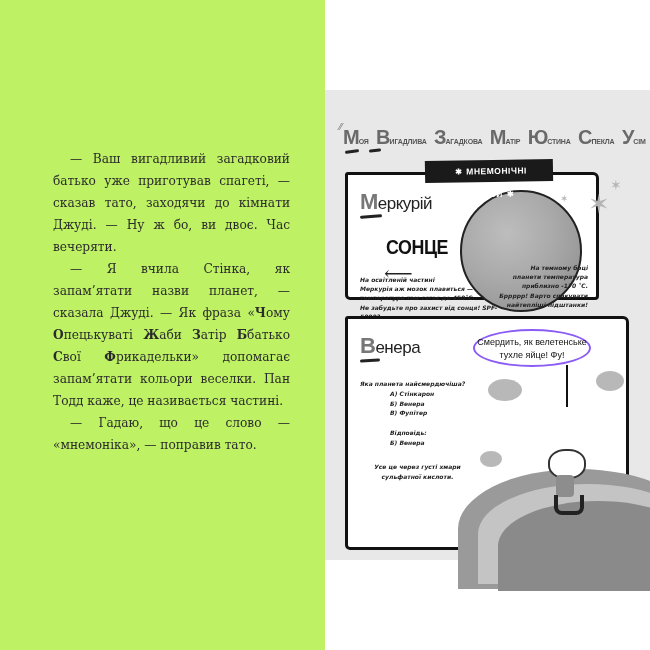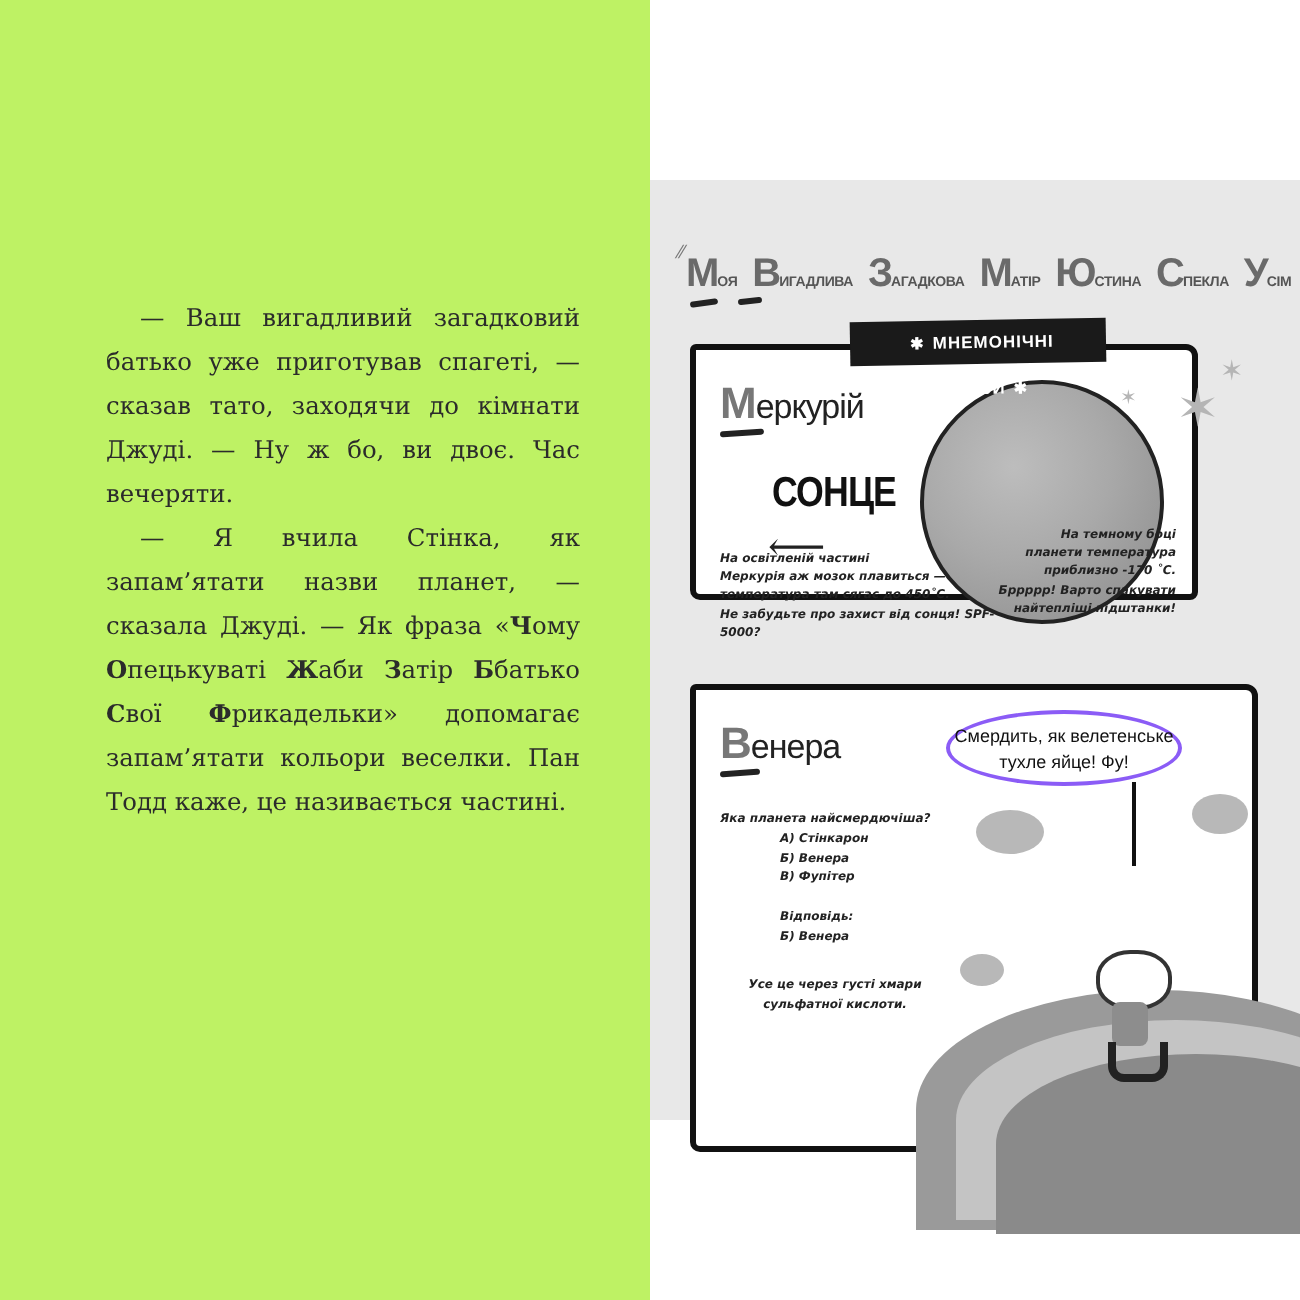--- a/index.html
+++ b/index.html
@@ -11,21 +11,21 @@
   .right-page{position:absolute;left:325px;top:90px;width:325px;height:470px;background:#e8e8e8;}
   .title-line{position:absolute;left:18px;top:36px;width:300px;height:24px;font-family:"Liberation Sans Narrow","Liberation Sans",sans-serif;color:#555;white-space:nowrap;}
   .title-line span.w{display:inline-block;margin-right:3px;}
   .title-line .cap{font-size:20px;font-weight:bold;color:#6a6a6a;letter-spacing:-1px;}
   .title-line .rest{font-size:7px;font-weight:bold;letter-spacing:-0.2px;text-transform:uppercase;}
   .sparkle{position:absolute;left:14px;top:32px;font-size:9px;color:#777;}
   .banner{position:absolute;left:100px;top:70px;width:128px;height:22px;background:#1a1a1a;color:#fff;font-family:"Liberation Sans",sans-serif;font-weight:bold;font-size:8.5px;line-height:22px;text-align:center;letter-spacing:0.5px;transform:rotate(-1deg);z-index:3;}
   .banner .dot{font-size:8px;color:#fff;margin:0 4px;}
   .panel{position:absolute;background:#fff;border:3px solid #111;border-radius:3px 6px 4px 5px;box-sizing:border-box;}
   .panel1{left:20px;top:82px;width:254px;height:128px;}
-  .panel2{left:20px;top:226px;width:284px;height:234px;margin-top:26px;}
+  .panel2{left:20px;top:226px;width:284px;height:234px;}
   .panel-title{position:absolute;font-family:"Liberation Sans Narrow","Liberation Sans",sans-serif;font-size:17px;color:#222;letter-spacing:-0.5px;}
   .panel-title .first{font-size:22px;color:#777;font-weight:bold;}
   .underline{position:absolute;height:3px;background:#222;border-radius:2px;}
   .sun-label{position:absolute;left:38px;top:60px;font-family:"Liberation Sans",sans-serif;font-weight:bold;font-size:21px;color:#111;letter-spacing:-0.5px;transform:scaleX(0.85);transform-origin:left;}
   .arrow{position:absolute;left:36px;top:88px;font-size:20px;color:#222;line-height:1;}
   .planet{position:absolute;left:112px;top:15px;width:118px;height:118px;border-radius:50%;background:radial-gradient(circle at 38% 35%,#bdbdbd 0%,#a9a9a9 45%,#8a8a8a 100%);border:2px solid #222;}
   .stars{position:absolute;color:#b5b5b5;}
   .small-note{position:absolute;font-family:"DejaVu Sans",sans-serif;font-style:italic;font-size:6px;line-height:9.2px;color:#222;font-weight:bold;}
   .note-left{left:12px;top:100px;width:150px;}
   .note-right{right:8px;top:88px;width:110px;text-align:right;}
@@ -41,20 +41,21 @@
   .boy-body{position:absolute;left:208px;top:156px;width:18px;height:22px;background:#8d8d8d;border-radius:4px;}
   .boy-legs{position:absolute;left:206px;top:176px;width:22px;height:16px;border:4px solid #222;border-top:none;border-radius:0 0 8px 8px;}
 </style>
 </head>
 <body>
 
 <div class="left-page">
   <div class="prose">
     <p>— Ваш вигадливий загадковий батько уже приготував спагеті, — сказав тато, заходячи до кімнати Джуді. — Ну ж бо, ви двоє. Час вечеряти.</p>
     <p><span>— Я вчила Стінка, як запам’ятати назви планет, — сказала Джуді. — Як фраза «</span><b>Ч</b><span>ому </span><b>О</b><span>пецькуваті </span><b>Ж</b><span>аби </span><b>З</b><span>атір </span><b>Б</b><span>батько </span><b>С</b><span>вої </span><b>Ф</b><span>рикадельки</span><span>» допомагає запам’ятати кольори веселки. Пан Тодд каже, це називається частині.</span></p>
+    <p>— Гадаю, що це слово — «мнемоніка», — поправив тато.</p>
   </div>
 </div>
 
 <div class="right-page">
   <span class="sparkle">⁄⁄</span>
   <div class="title-line">
     <span class="w"><span class="cap">М</span><span class="rest">оя</span></span>
     <span class="w"><span class="cap">В</span><span class="rest">игадлива</span></span>
     <span class="w"><span class="cap">З</span><span class="rest">агадкова</span></span>
     <span class="w"><span class="cap">М</span><span class="rest">атір</span></span>

